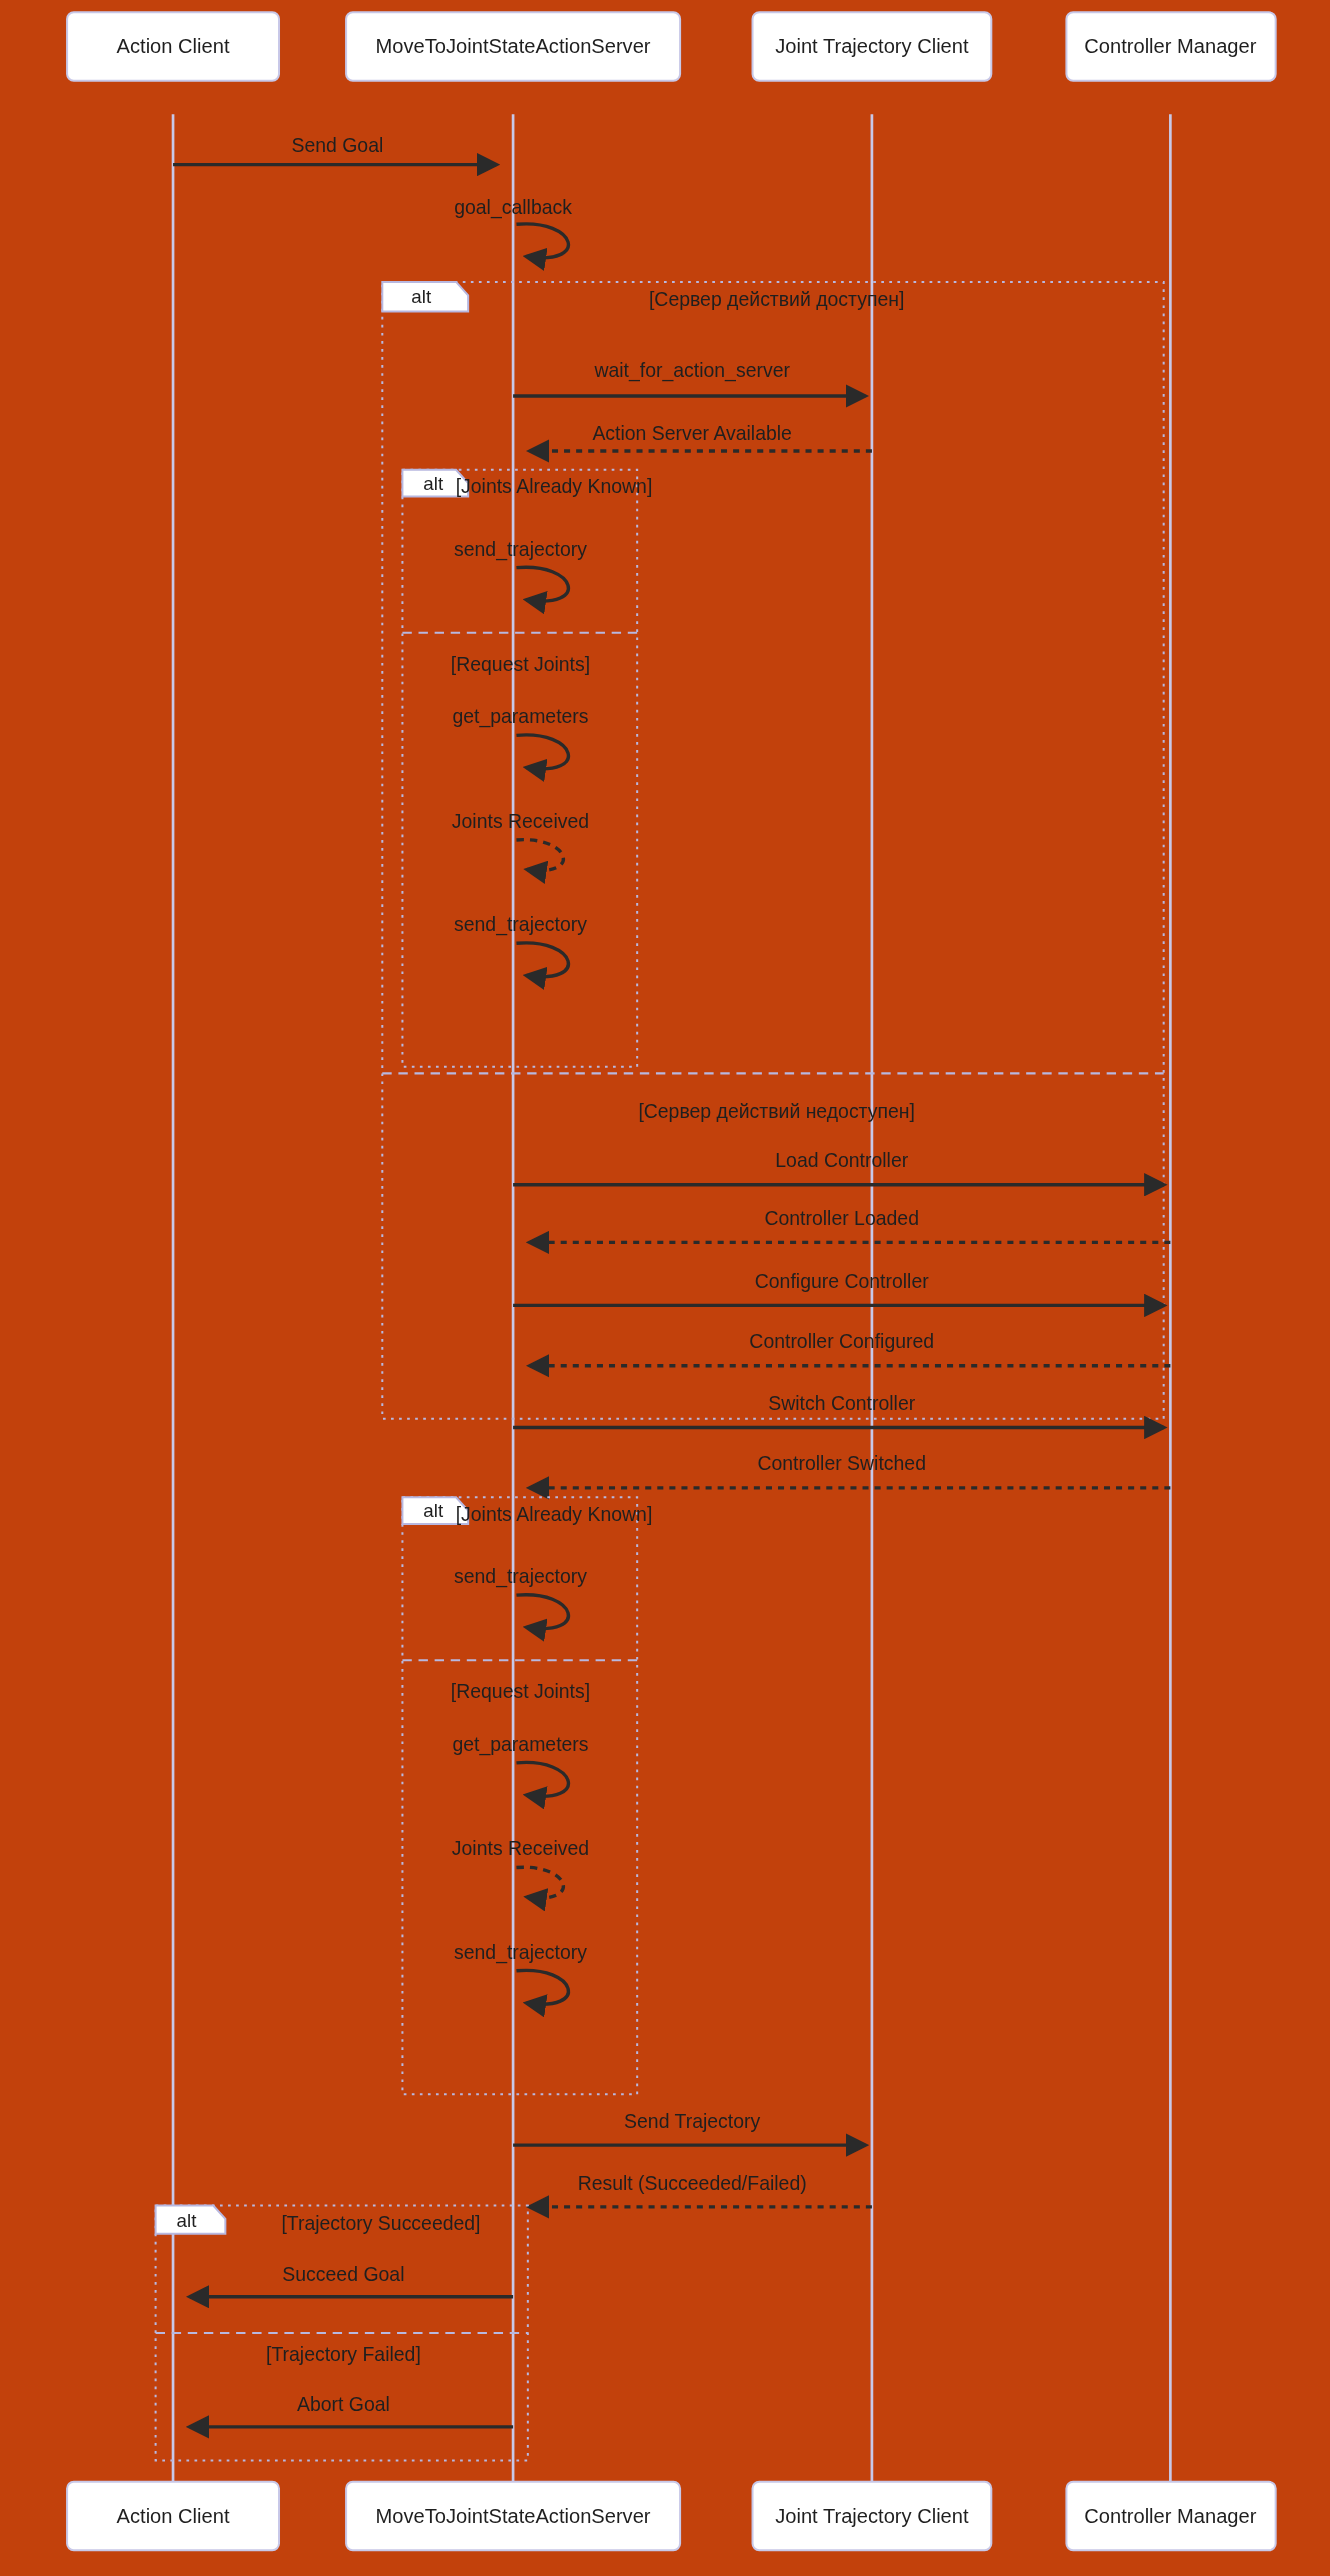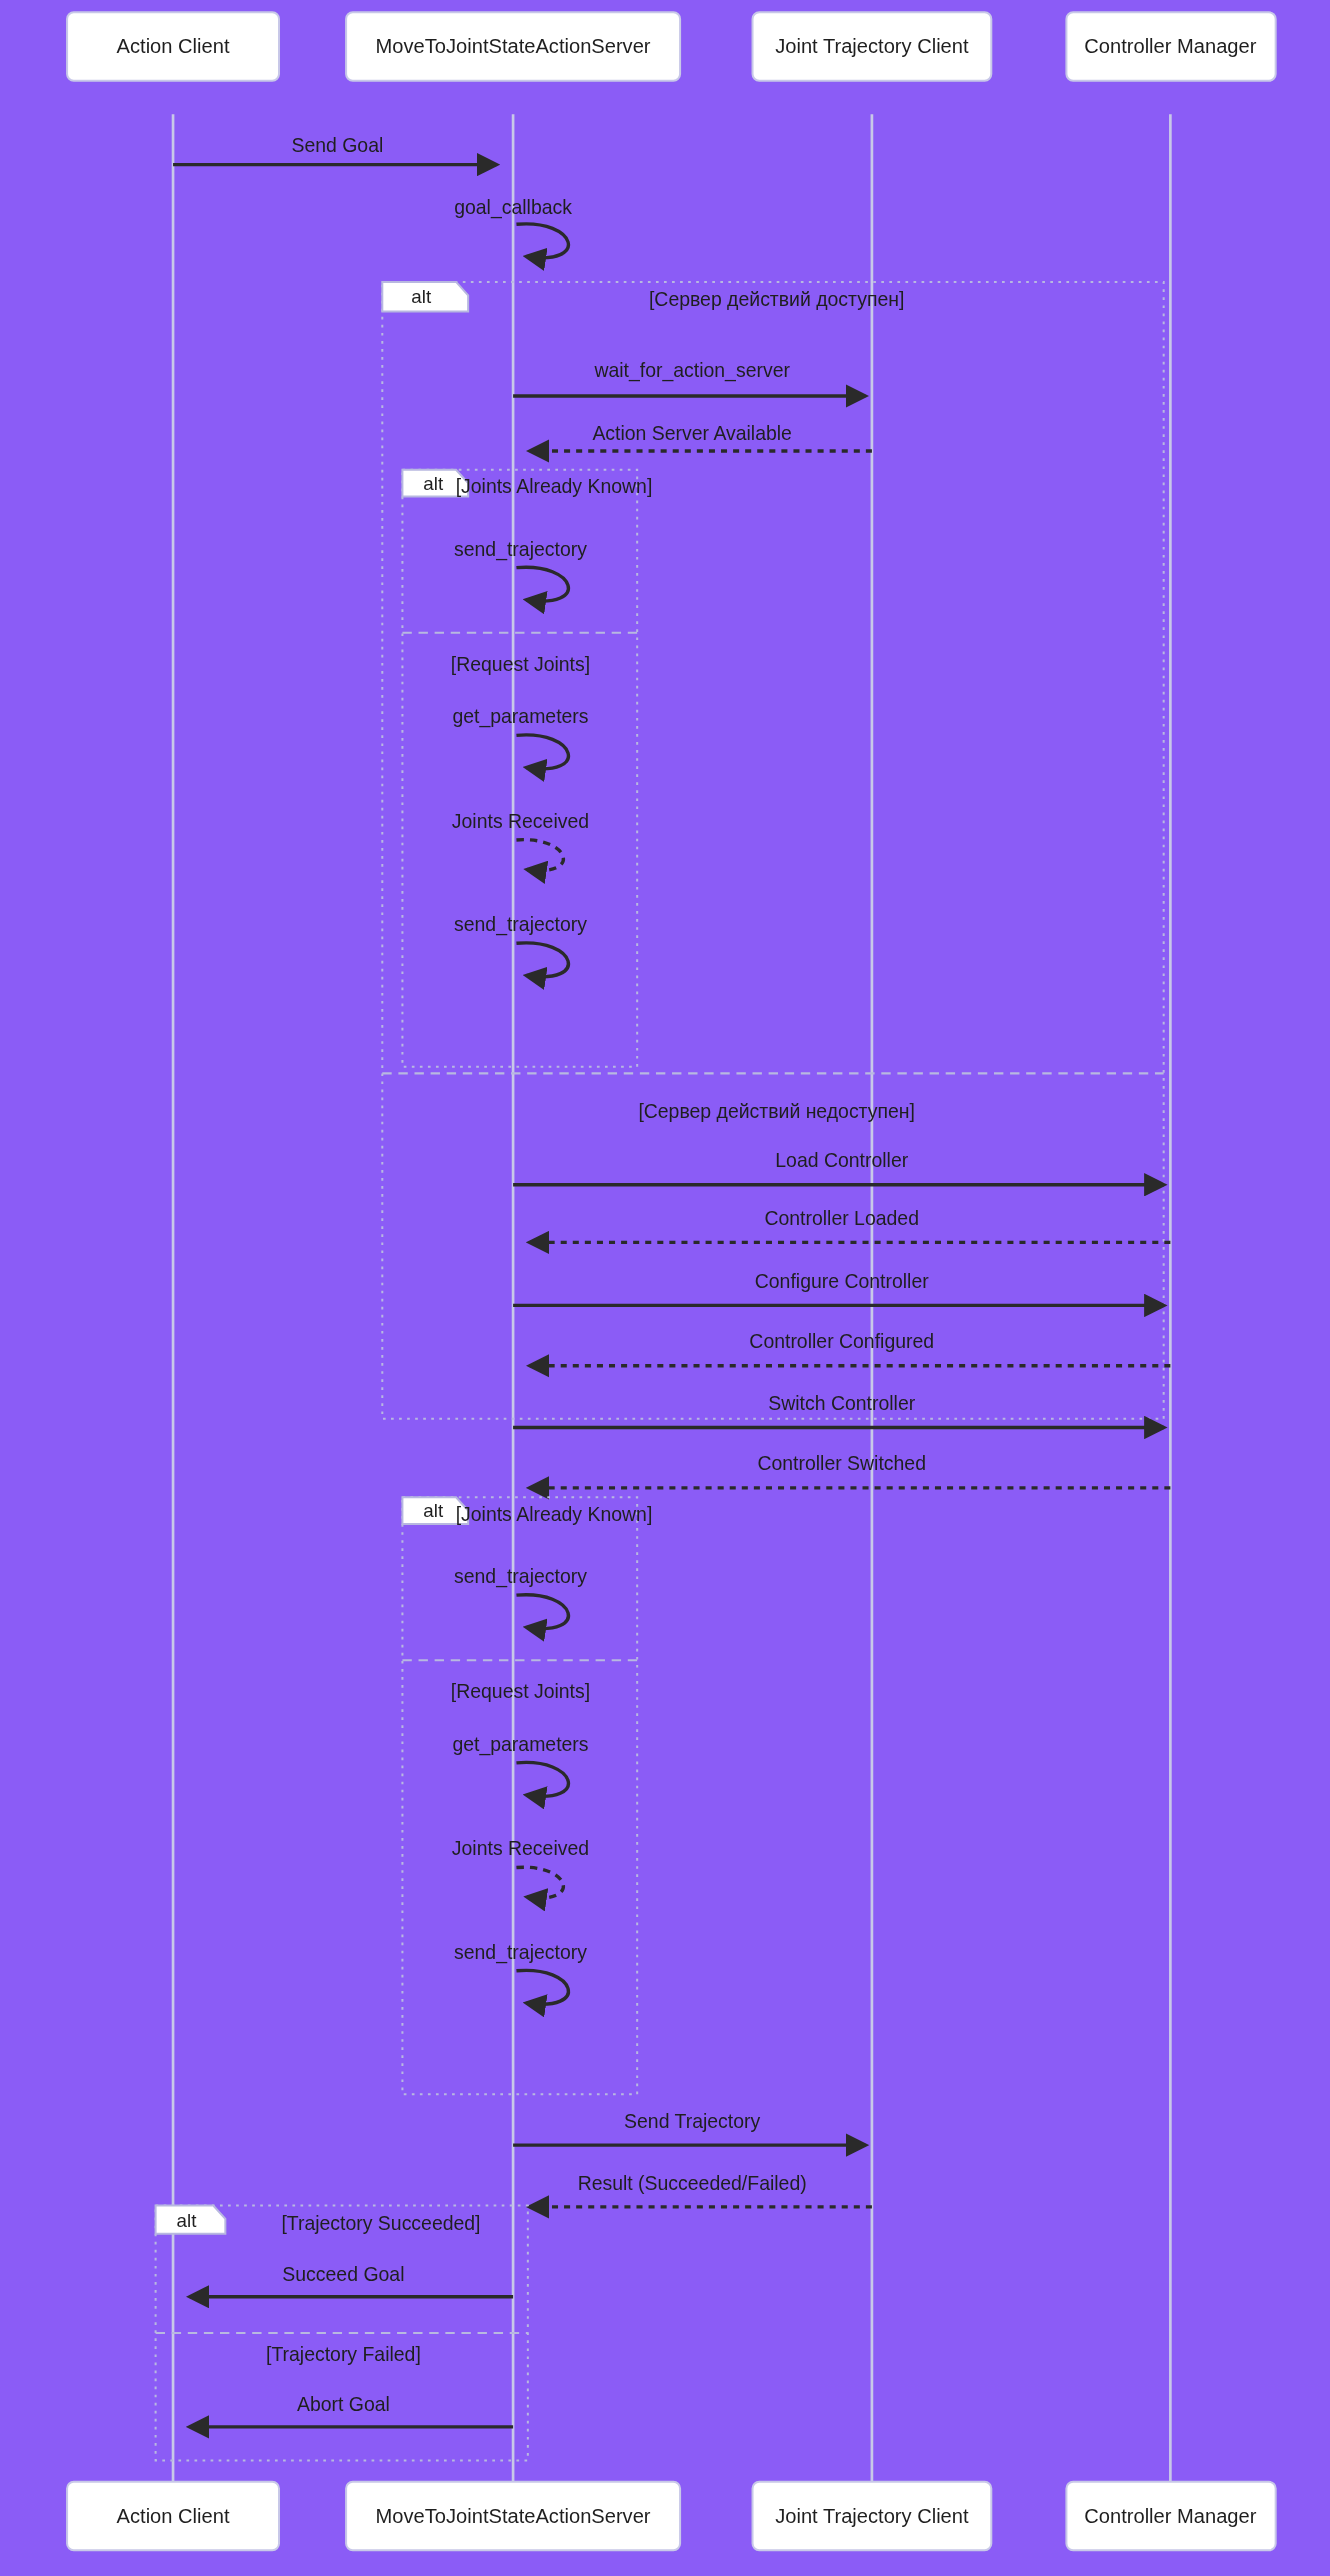--- a/index.html
+++ b/index.html
@@ -7,21 +7,21 @@
     padding: 0;
     background: #ffffff;
   }
   body {
     font-family: "Liberation Sans", "DejaVu Sans", sans-serif;
   }
   #diagram-root {
     position: relative;
     width: 1330px;
     height: 2576px;
-    background: #8b5cf6;
+    background: #c2410c;
     overflow: hidden;
   }
   svg#seq-svg {
     position: absolute;
     top: 0;
     left: 0;
     width: 1330px;
     height: 2576px;
     display: block;
   }

